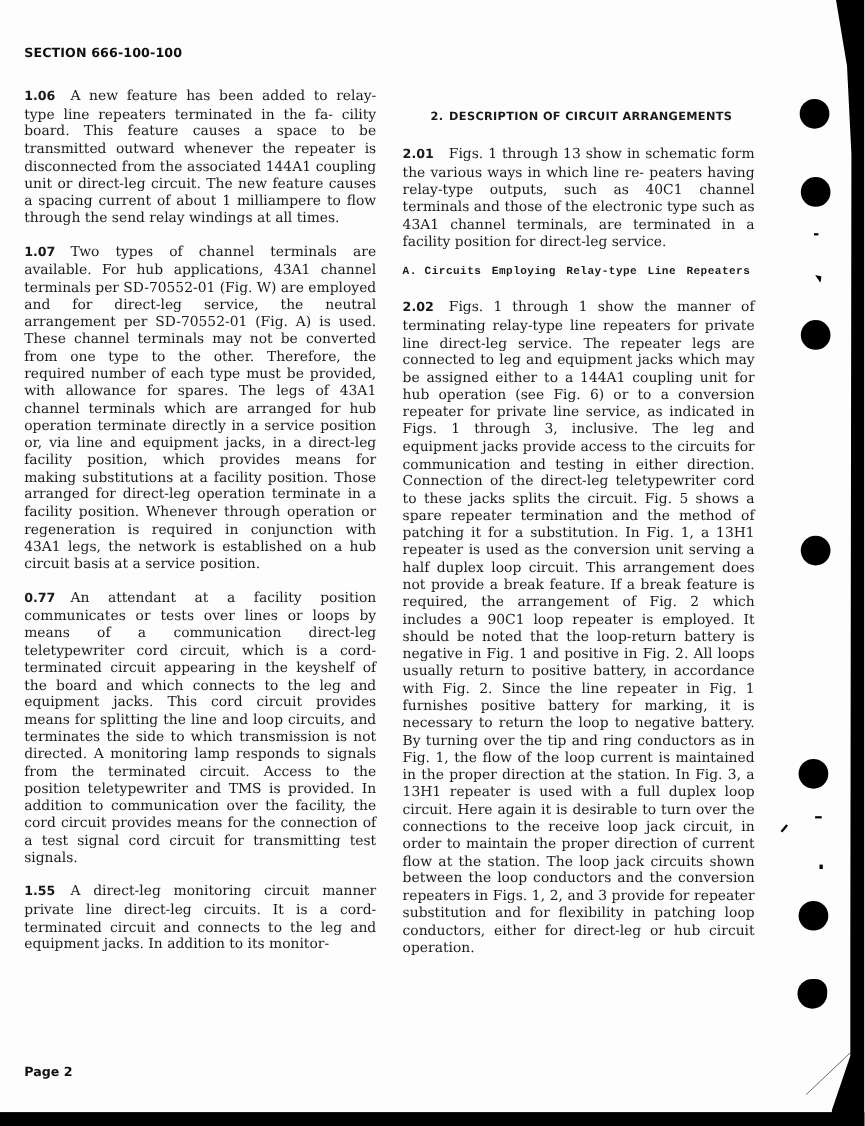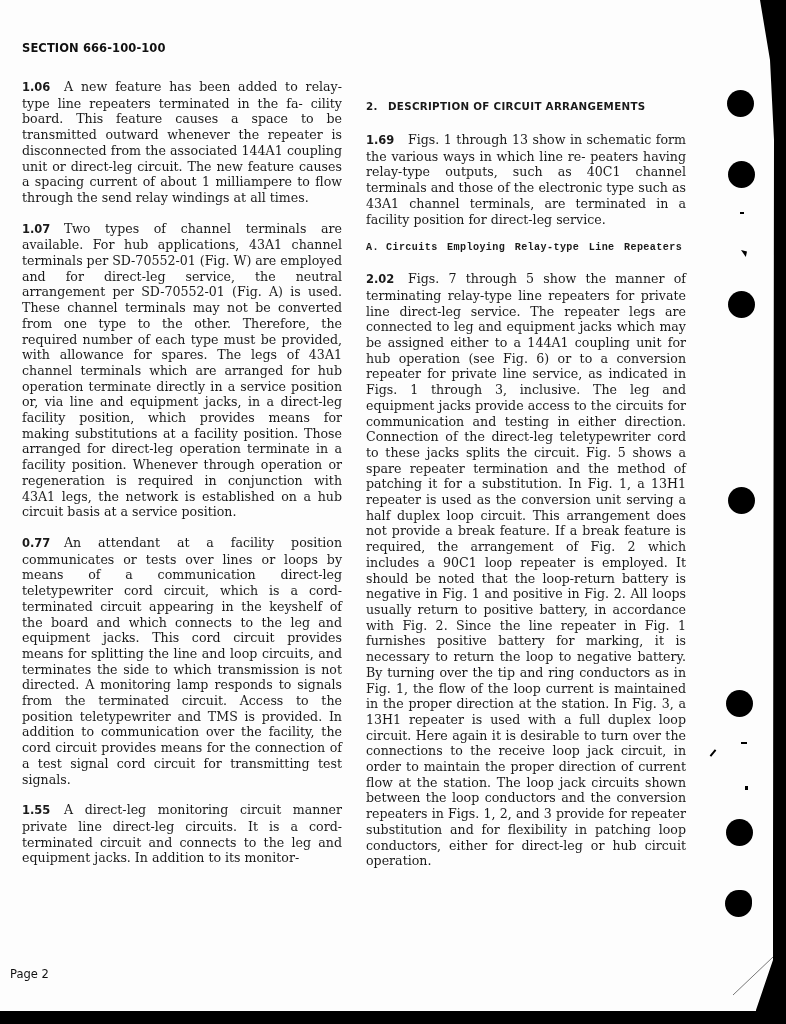--- a/index.html
+++ b/index.html
@@ -8,40 +8,41 @@
     background: #ffffff; color: #1a1a1a;
     font-family: "DejaVu Serif", "Liberation Serif", serif;
   }
   .page { position: absolute; left: 0; top: 0; width: 786px; height: 1024px; background: #fdfdfd; }
   .header {
     position: absolute; left: 22px; top: 41px;
     font-family: "DejaVu Sans", "Liberation Sans", sans-serif;
     font-weight: bold; font-size: 11.5px; letter-spacing: 0.1px; color: #111;
   }
   .footer {
-    position: absolute; left: 10px; top: 967px;
+    position: absolute; left: 22px; top: 967px;
     font-family: "DejaVu Sans", "Liberation Sans", sans-serif;
-    font-weight: normal; font-size: 11.5px; color: #111;
+    font-weight: bold; font-size: 11.5px; color: #111;
   }
   .col { position: absolute; top: 79px; width: 320px; }
   .col.left { left: 22px; }
   .col.right { left: 366px; }
   .para {
     font-size: 12.6px; line-height: 15.7px; text-align: justify;
     margin: 0 0 15px 0; hyphens: manual;
   }
   .para .num {
     font-family: "DejaVu Sans", "Liberation Sans", sans-serif;
     font-weight: bold; font-size: 11.5px; display: inline-block; width: 42px;
   }
   .para.numbered { text-indent: 0; }
   .h2 {
     font-family: "DejaVu Sans", "Liberation Sans", sans-serif;
     font-weight: bold; font-size: 10.3px; letter-spacing: 0.3px;
     margin: 21px 0 20px 0;
+    text-align: center;
   }
   .h2 .hnum { display: inline-block; width: 22px; }
   .h3 {
     font-family: Liberation Mono, monospace;
     font-weight: bold; font-size: 10.1px; letter-spacing: 0.4px;
     margin: 10px 0 18px 0; word-spacing: 3px;
   }
   .h3 .hnum { display: inline-block; width: 20px; }
   
   .edge-right {
@@ -85,30 +86,30 @@
     </p>
   </div>
 
   <div class="col right">
 
     <div class="h2">
       <span class="hnum">2.</span><span>DESCRIPTION OF CIRCUIT ARRANGEMENTS</span>
     </div>
 
     <p class="para numbered">
-      <span class="num">1.69</span><span>Figs. 1 through 13 show in schematic form the various ways in which line re-</span>
+      <span class="num">2.01</span><span>Figs. 1 through 13 show in schematic form the various ways in which line re-</span>
       <span>peaters having relay-type outputs, such as 40C1 channel terminals and those of the electronic type such as 43A1 channel terminals, are terminated in a facility position for direct-leg service.</span>
     </p>
 
     <div class="h3">
       <span class="hnum">A.</span><span>Circuits Employing Relay-type Line Repeaters</span>
     </div>
 
     <p class="para numbered">
-      <span class="num">2.02</span><span>Figs. 7 through 5 show the manner of terminating relay-type line repeaters for</span>
+      <span class="num">2.02</span><span>Figs. 1 through 1 show the manner of terminating relay-type line repeaters for</span>
       <span>private line direct-leg service. The repeater legs are connected to leg and equipment jacks which may be assigned either to a 144A1 coupling unit for hub operation (see Fig. 6) or to a conversion repeater for private line service, as indicated in Figs. 1 through 3, inclusive. The leg and equipment jacks provide access to the circuits for communication and testing in either direction. Connection of the direct-leg teletypewriter cord to these jacks splits the circuit. Fig. 5 shows a spare repeater termination and the method of patching it for a substitution. In Fig. 1, a 13H1 repeater is used as the conversion unit serving a half duplex loop circuit. This arrangement does not provide a break feature. If a break feature is required, the arrangement of Fig. 2 which includes a 90C1 loop repeater is employed. It should be noted that the loop-return battery is negative in Fig. 1 and positive in Fig. 2. All loops usually return to positive battery, in accordance with Fig. 2. Since the line repeater in Fig. 1 furnishes positive battery for marking, it is necessary to return the loop to negative battery. By turning over the tip and ring conductors as in Fig. 1, the flow of the loop current is maintained in the proper direction at the station. In Fig. 3, a 13H1 repeater is used with a full duplex loop circuit. Here again it is desirable to turn over the connections to the receive loop jack circuit, in order to maintain the proper direction of current flow at the station. The loop jack circuits shown between the loop conductors and the conversion repeaters in Figs. 1, 2, and 3 provide for repeater substitution and for flexibility in patching loop conductors, either for direct-leg or hub circuit operation.</span>
     </p>
   </div>
 
   <div class="footer">Page 2</div>
 
   <div class="hole" style="left:727px;top:90px;"></div>
   <div class="hole" style="left:728px;top:161px;"></div>
   <div class="hole" style="left:728px;top:291px;"></div>
   <div class="hole" style="left:728px;top:487px;"></div>

